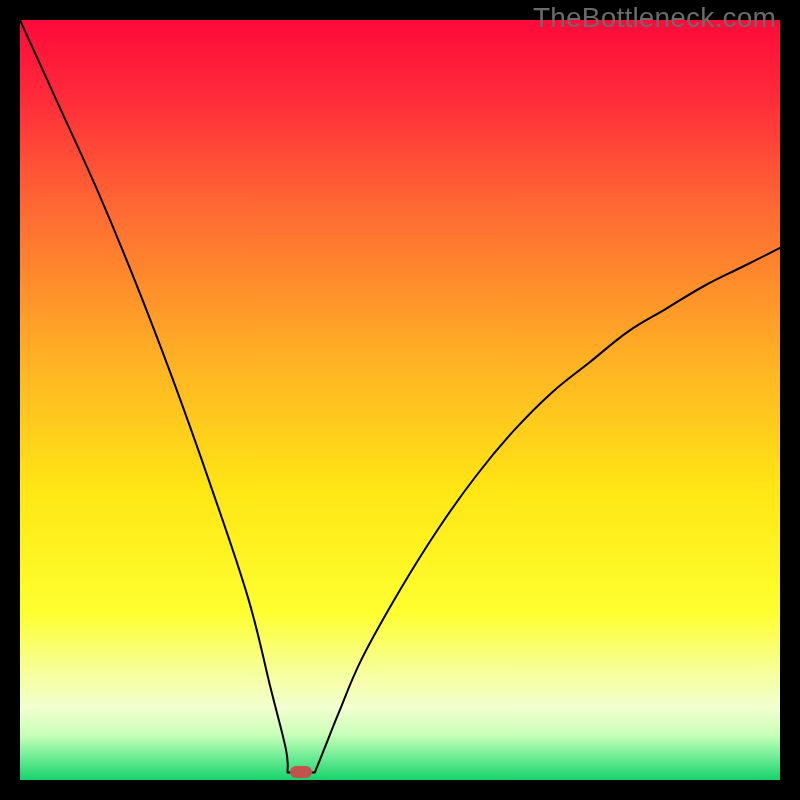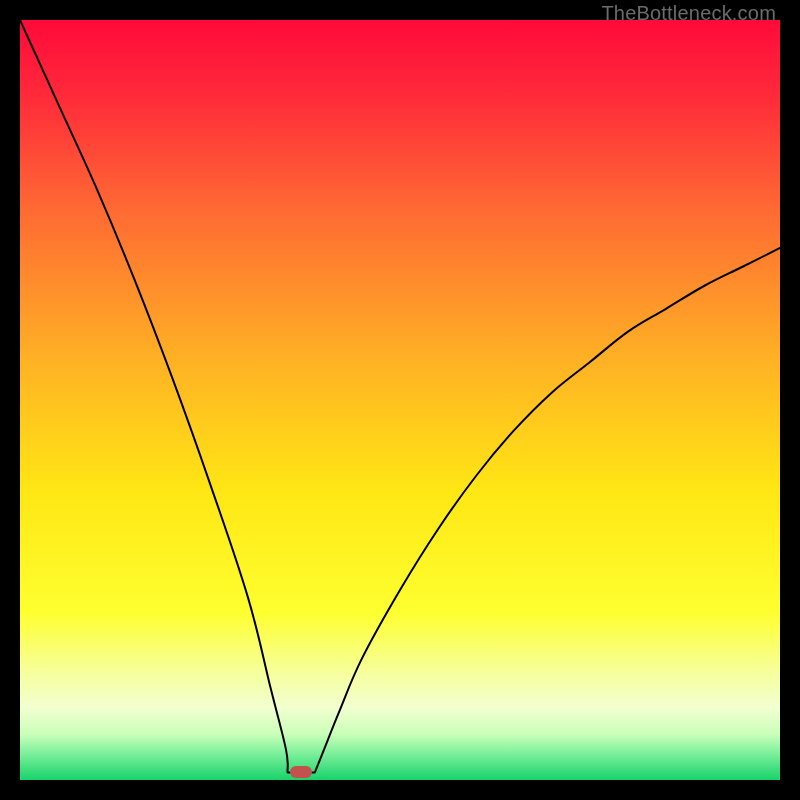--- a/index.html
+++ b/index.html
@@ -39,21 +39,21 @@
     left: 0;
     top: 0;
     width: 100%;
     height: 100%;
   }
   .watermark {
     position: absolute;
     top: 2px;
     right: 24px;
     color: #6b6b6b;
-    font-size: 20px;
+    font-size: 28px;
     font-weight: 500;
     letter-spacing: 0.2px;
   }
   .marker {
     position: absolute;
     width: 22px;
     height: 12px;
     border-radius: 6px;
     transform: translate(-50%, -50%);
   }

